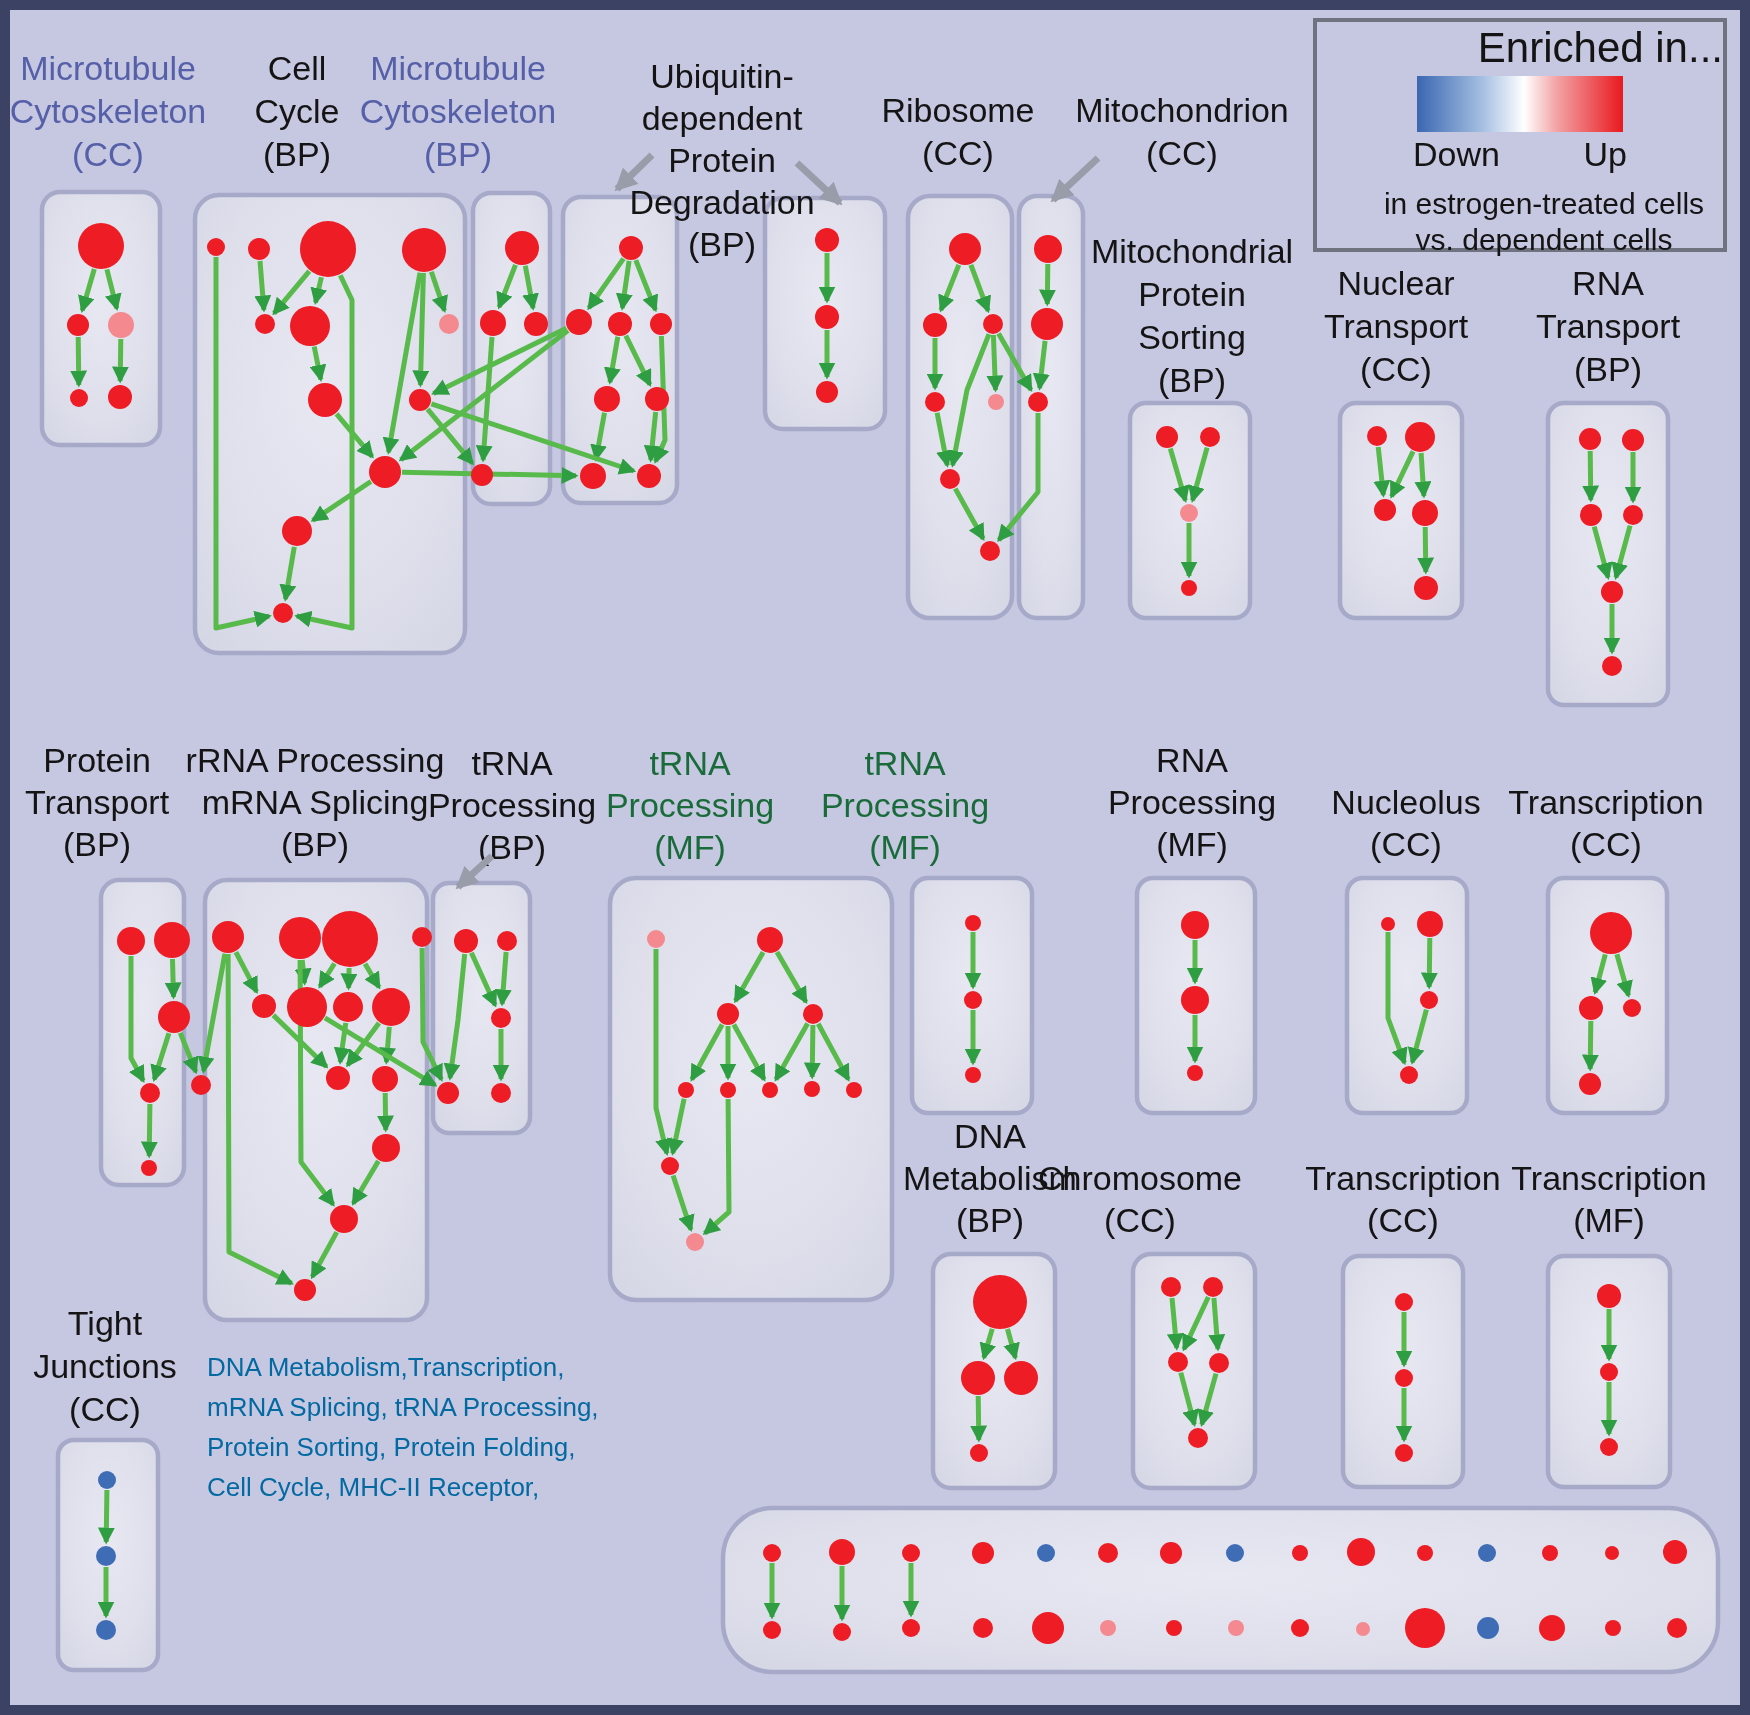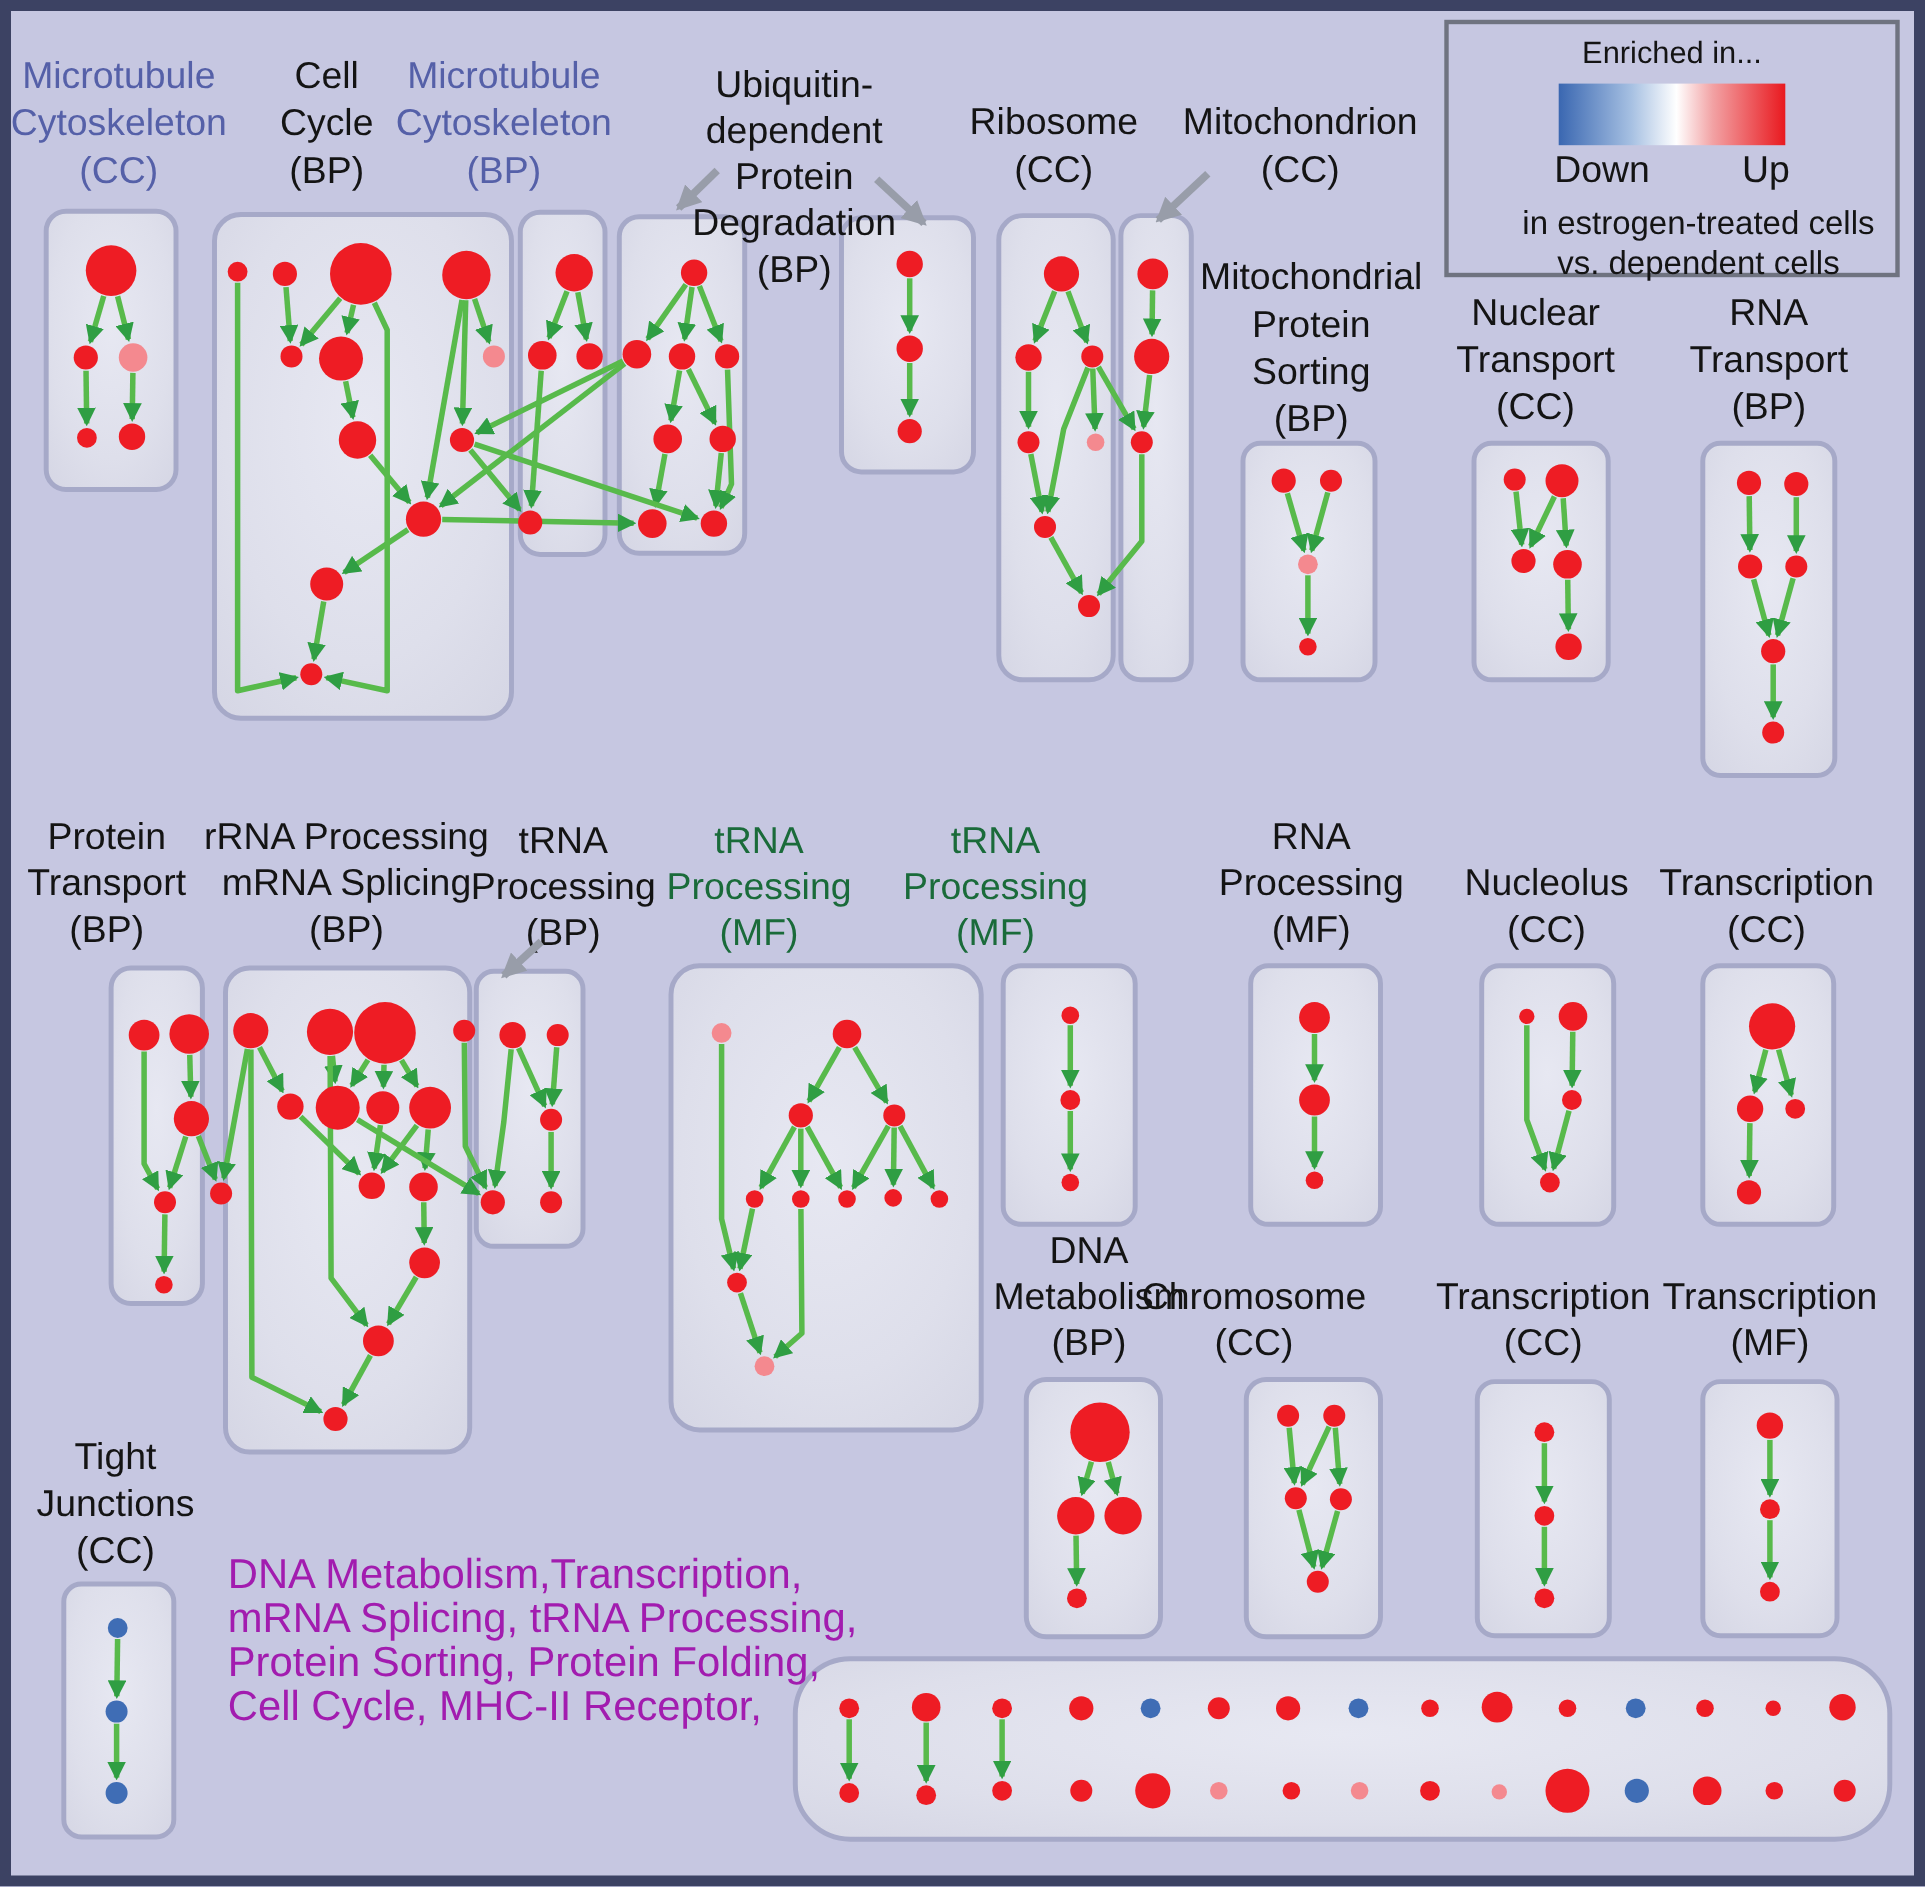--- a/index.html
+++ b/index.html
@@ -1,25 +1,25 @@
 <!DOCTYPE html>
 <html><head>
 <meta charset="utf-8">
 <style>
   html,body{margin:0;padding:0;background:#9fa1bd;}
   *{box-sizing:border-box;}
   .figure{position:relative;width:1750px;height:1715px;background:#c6c7e1;font-family:"Liberation Sans",sans-serif;overflow:hidden;text-decoration:underline;}
   .figure svg{position:absolute;left:0;top:0;}
   svg text{font-family:"Liberation Sans",sans-serif;}
   .legend{position:absolute;left:1313px;top:18px;width:414px;height:234px;border:4px solid #6f7380;padding-top:6px;}
-  .legend-title{font-size:28px;text-align:center;color:#141414;line-height:40px;}
+  .legend-title{font-size:42px;text-align:right;color:#141414;line-height:40px;}
   .legend-bar{width:206px;height:56px;margin:8px auto 0;background:linear-gradient(to right,#3a67b1 0%,#a6c0e2 32%,#ffffff 52%,#f2a2a4 68%,#e9191f 100%);}
   .legend-row{width:214px;margin:2px auto 12px;display:flex;justify-content:space-between;font-size:34px;color:#141414;line-height:40px;}
   .legend-sub{font-size:30px;text-align:center;color:#141414;line-height:36px;padding-left:48px;}
-  .misc-text{position:absolute;left:207px;top:1412px;font-size:38px;color:#a21caf;line-height:40px;white-space:nowrap;}
+  .misc-text{position:absolute;left:207px;top:1347px;font-size:26px;color:#0369a1;line-height:40px;white-space:nowrap;}
 </style>
 </head>
 <body>
 
 <div class="figure">
 
   <svg id="diagram" viewBox="0 0 1750 1715" width="1750" height="1715">
     <defs>
       <radialGradient id="boxg" cx="50%" cy="42%" r="85%">
         <stop offset="0%" stop-color="#e7e8f2"></stop>

